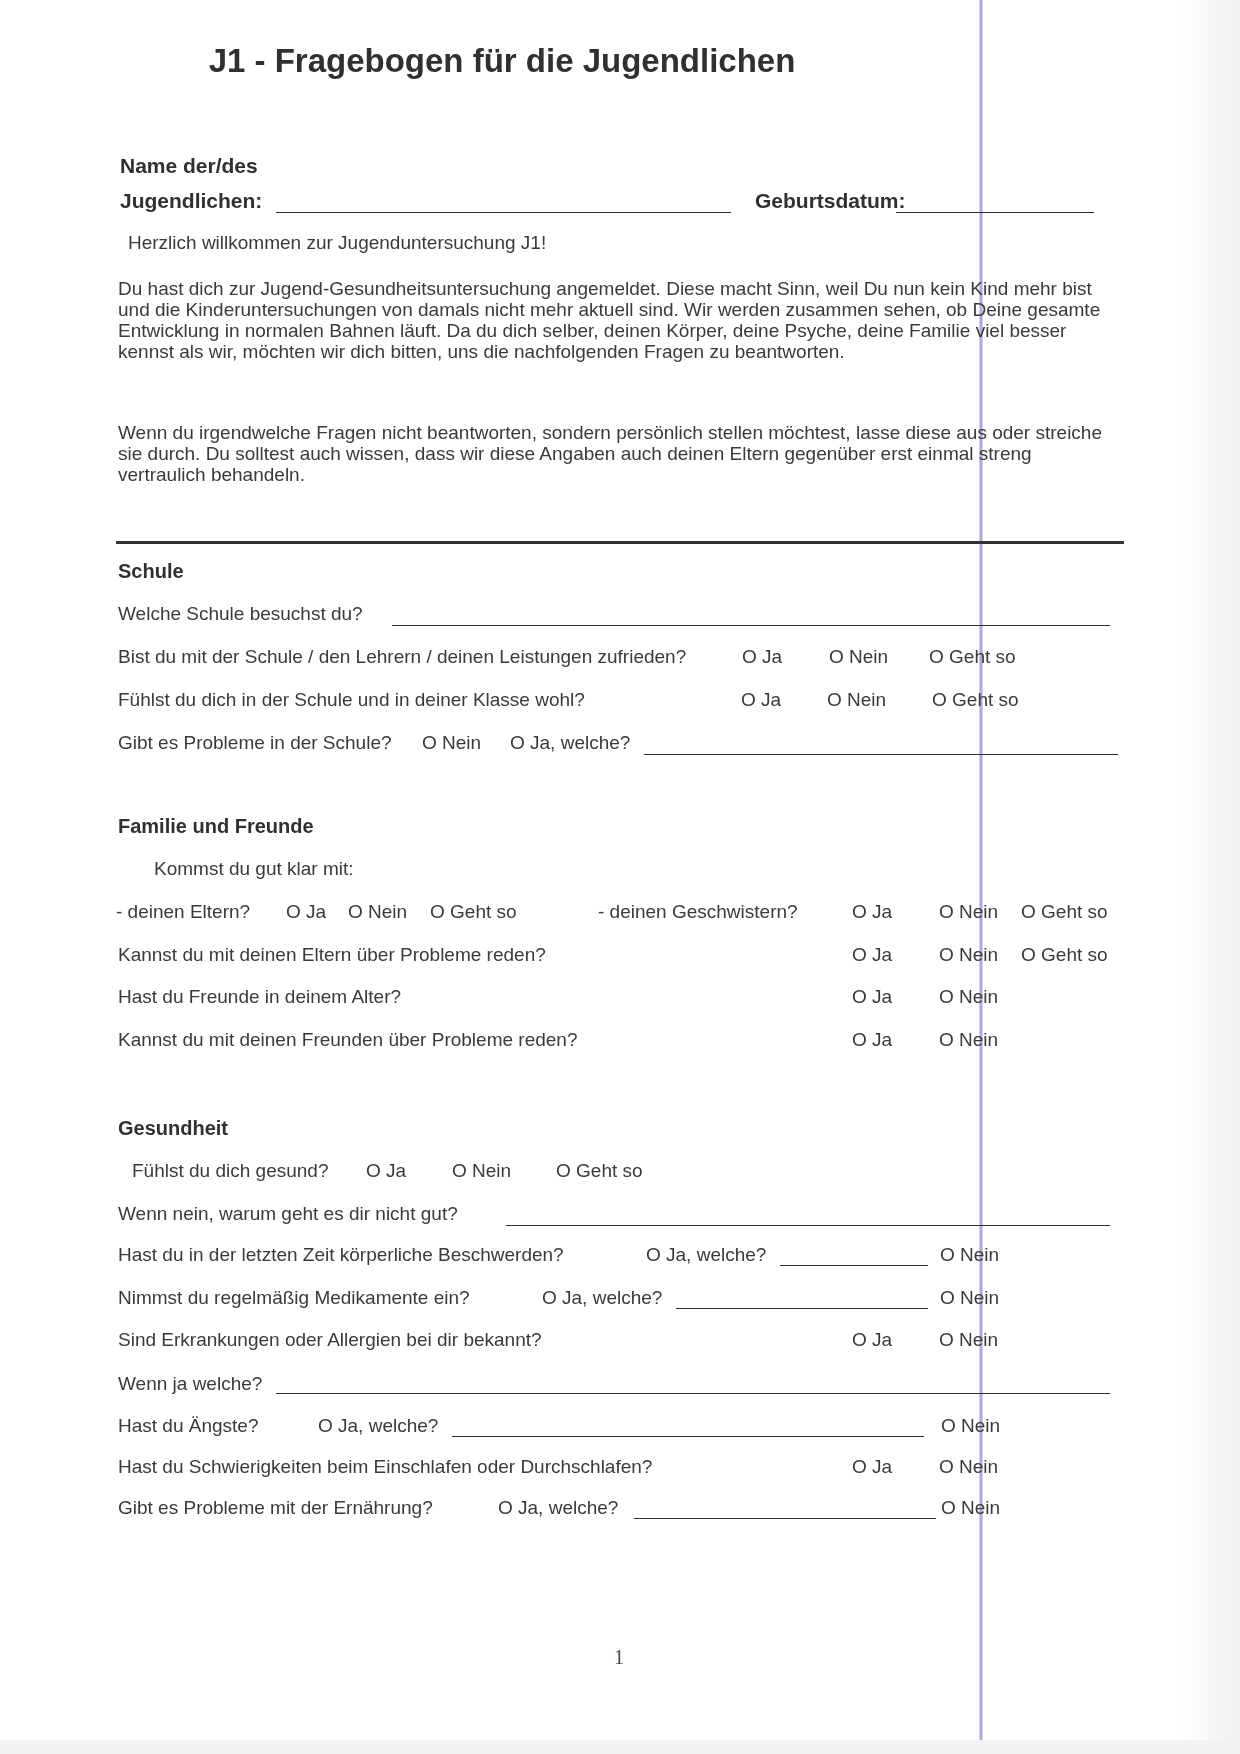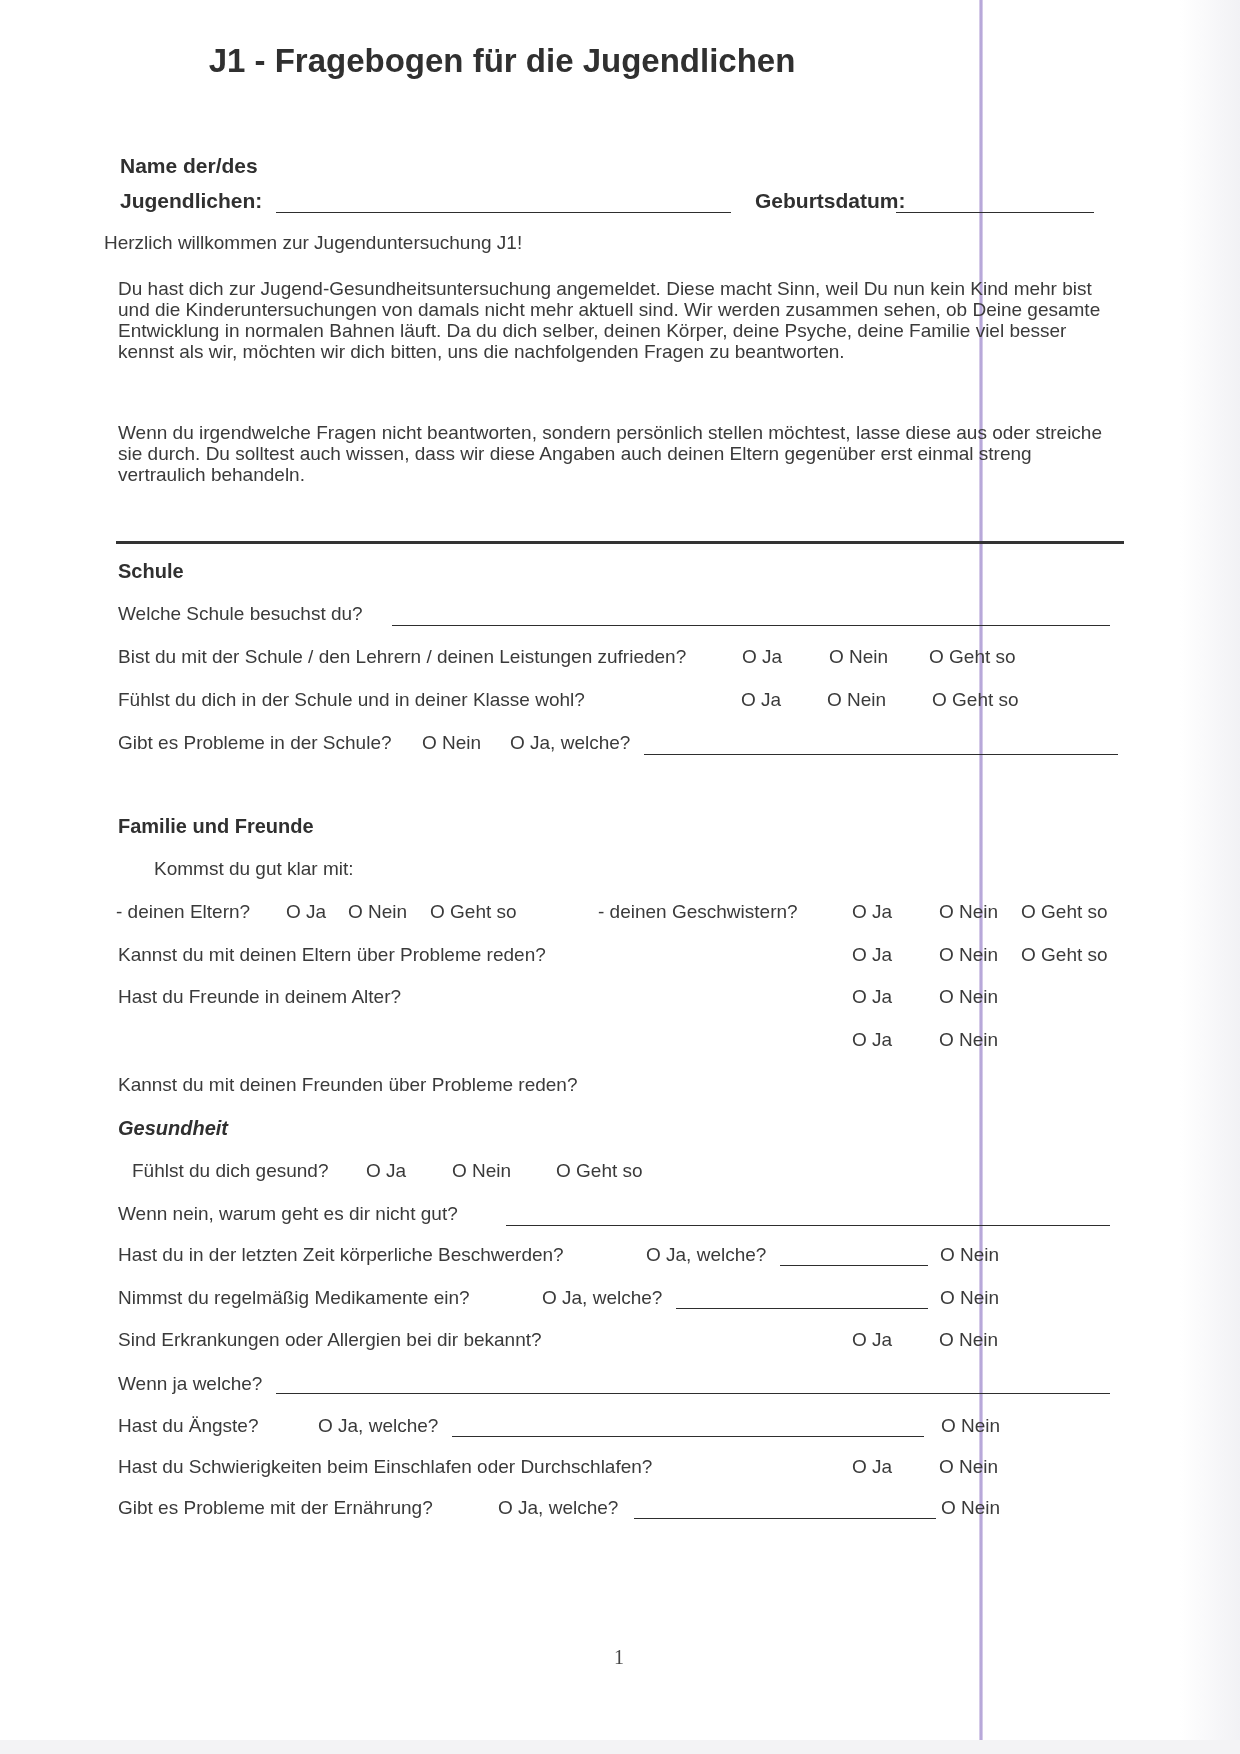--- a/index.html
+++ b/index.html
@@ -33,21 +33,21 @@
 <div class="bottom-shade"></div>
 
 <div class="abs title">J1 - Fragebogen für die Jugendlichen</div>
 
 <div class="abs bold" style="left:120px; top:154px;">Name der/des</div>
 <div class="abs bold" style="left:120px; top:189px;">Jugendlichen:</div>
 <div class="line" style="left:276px; width:455px; top:212px;"></div>
 <div class="abs bold" style="left:731px; top:189px;margin-left:24px;">Geburtsdatum:</div>
 <div class="line" style="left:896px; width:198px; top:212px;"></div>
 
-<div class="abs txt" style="left:104px; top:232px;">Herzlich willkommen zur Jugenduntersuchung J1!</div>
+<div class="abs txt" style="left:128px; top:232px;">Herzlich willkommen zur Jugenduntersuchung J1!</div>
 <div class="para" style="top:278px;">Du hast dich zur Jugend-Gesundheitsuntersuchung angemeldet. Diese macht Sinn, weil Du nun kein Kind mehr bist und die Kinderuntersuchungen von damals nicht mehr aktuell sind. Wir werden zusammen sehen, ob Deine gesamte Entwicklung in normalen Bahnen läuft. Da du dich selber, deinen Körper, deine Psyche, deine Familie viel besser kennst als wir, möchten wir dich bitten, uns die nachfolgenden Fragen zu beantworten.</div>
 <div class="para" style="top:422px;">Wenn du irgendwelche Fragen nicht beantworten, sondern persönlich stellen möchtest, lasse diese aus oder streiche sie durch. Du solltest auch wissen, dass wir diese Angaben auch deinen Eltern gegenüber erst einmal streng vertraulich behandeln.</div>
 
 <div class="hr"></div>
 
 <div class="abs bold" style="left:118px; top:560px; font-size:20px;text-align:center;">Schule</div>
 
 <div class="abs txt" style="left:118px; top:603px;">Welche Schule besuchst du?</div>
 <div class="line" style="left:392px; width:718px; top:625px;"></div>
 
@@ -80,25 +80,25 @@
 
 <div class="abs txt" style="left:118px; top:944px;">Kannst du mit deinen Eltern über Probleme reden?</div>
 <div class="abs txt opt" style="left:852px; top:944px;">O Ja</div>
 <div class="abs txt opt" style="left:939px; top:944px;">O Nein</div>
 <div class="abs txt opt" style="left:1021px; top:944px;">O Geht so</div>
 
 <div class="abs txt" style="left:118px; top:986px;text-align:center;">Hast du Freunde in deinem Alter?</div>
 <div class="abs txt opt" style="left:852px; top:986px;">O Ja</div>
 <div class="abs txt opt" style="left:939px; top:986px;">O Nein</div>
 
-<div class="abs txt" style="left:118px; top:1029px;margin-top:45px;">Kannst du mit deinen Freunden über Probleme reden?</div>
+<div class="abs txt" style="left:118px; top:1029px;">Kannst du mit deinen Freunden über Probleme reden?</div>
 <div class="abs txt opt" style="left:852px; top:1029px;">O Ja</div>
 <div class="abs txt opt" style="left:939px; top:1029px;">O Nein</div>
 
-<div class="abs bold" style="left:118px; top:1117px; font-size:20px;font-style:italic;">Gesundheit</div>
+<div class="abs bold" style="left:118px; top:1117px; font-size:20px;">Gesundheit</div>
 
 <div class="abs txt" style="left:132px; top:1160px;">Fühlst du dich gesund?</div>
 <div class="abs txt opt" style="left:366px; top:1160px;">O Ja</div>
 <div class="abs txt opt" style="left:452px; top:1160px;">O Nein</div>
 <div class="abs txt opt" style="left:556px; top:1160px;">O Geht so</div>
 
 <div class="abs txt" style="left:118px; top:1203px;">Wenn nein, warum geht es dir nicht gut?</div>
 <div class="line" style="left:506px; width:604px; top:1225px;"></div>
 
 <div class="abs txt" style="left:118px; top:1244px;">Hast du in der letzten Zeit körperliche Beschwerden?</div>

